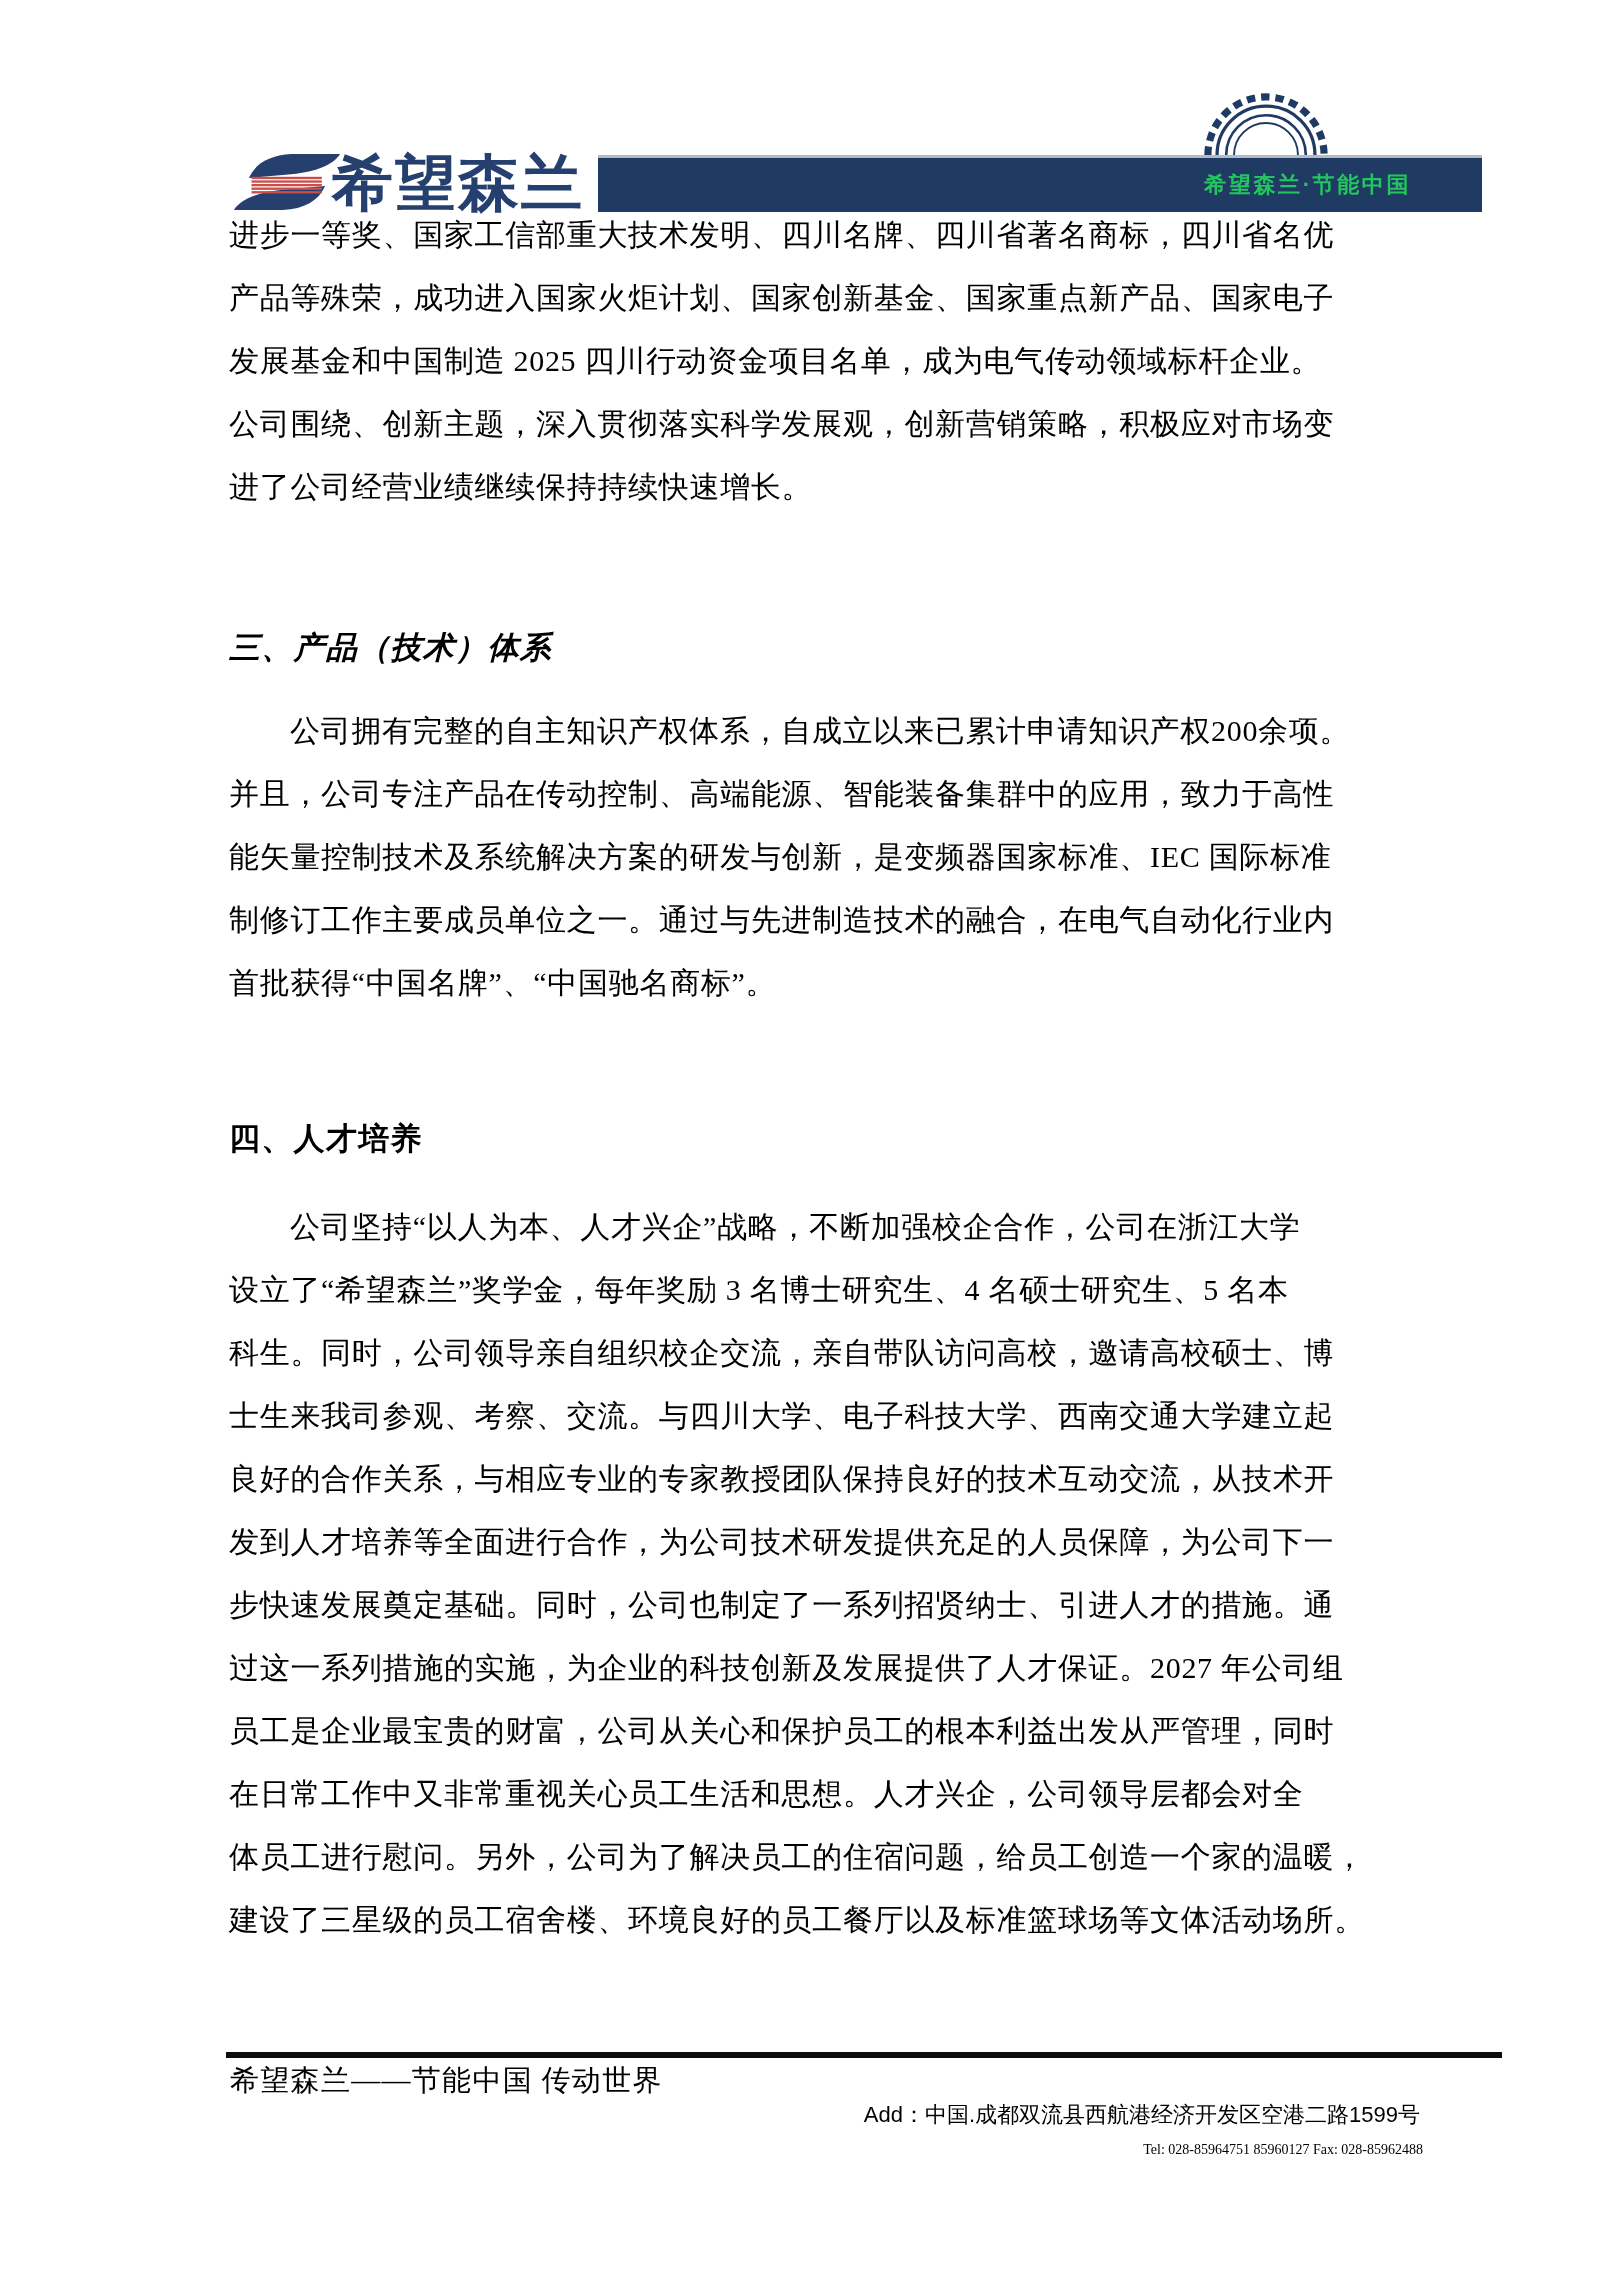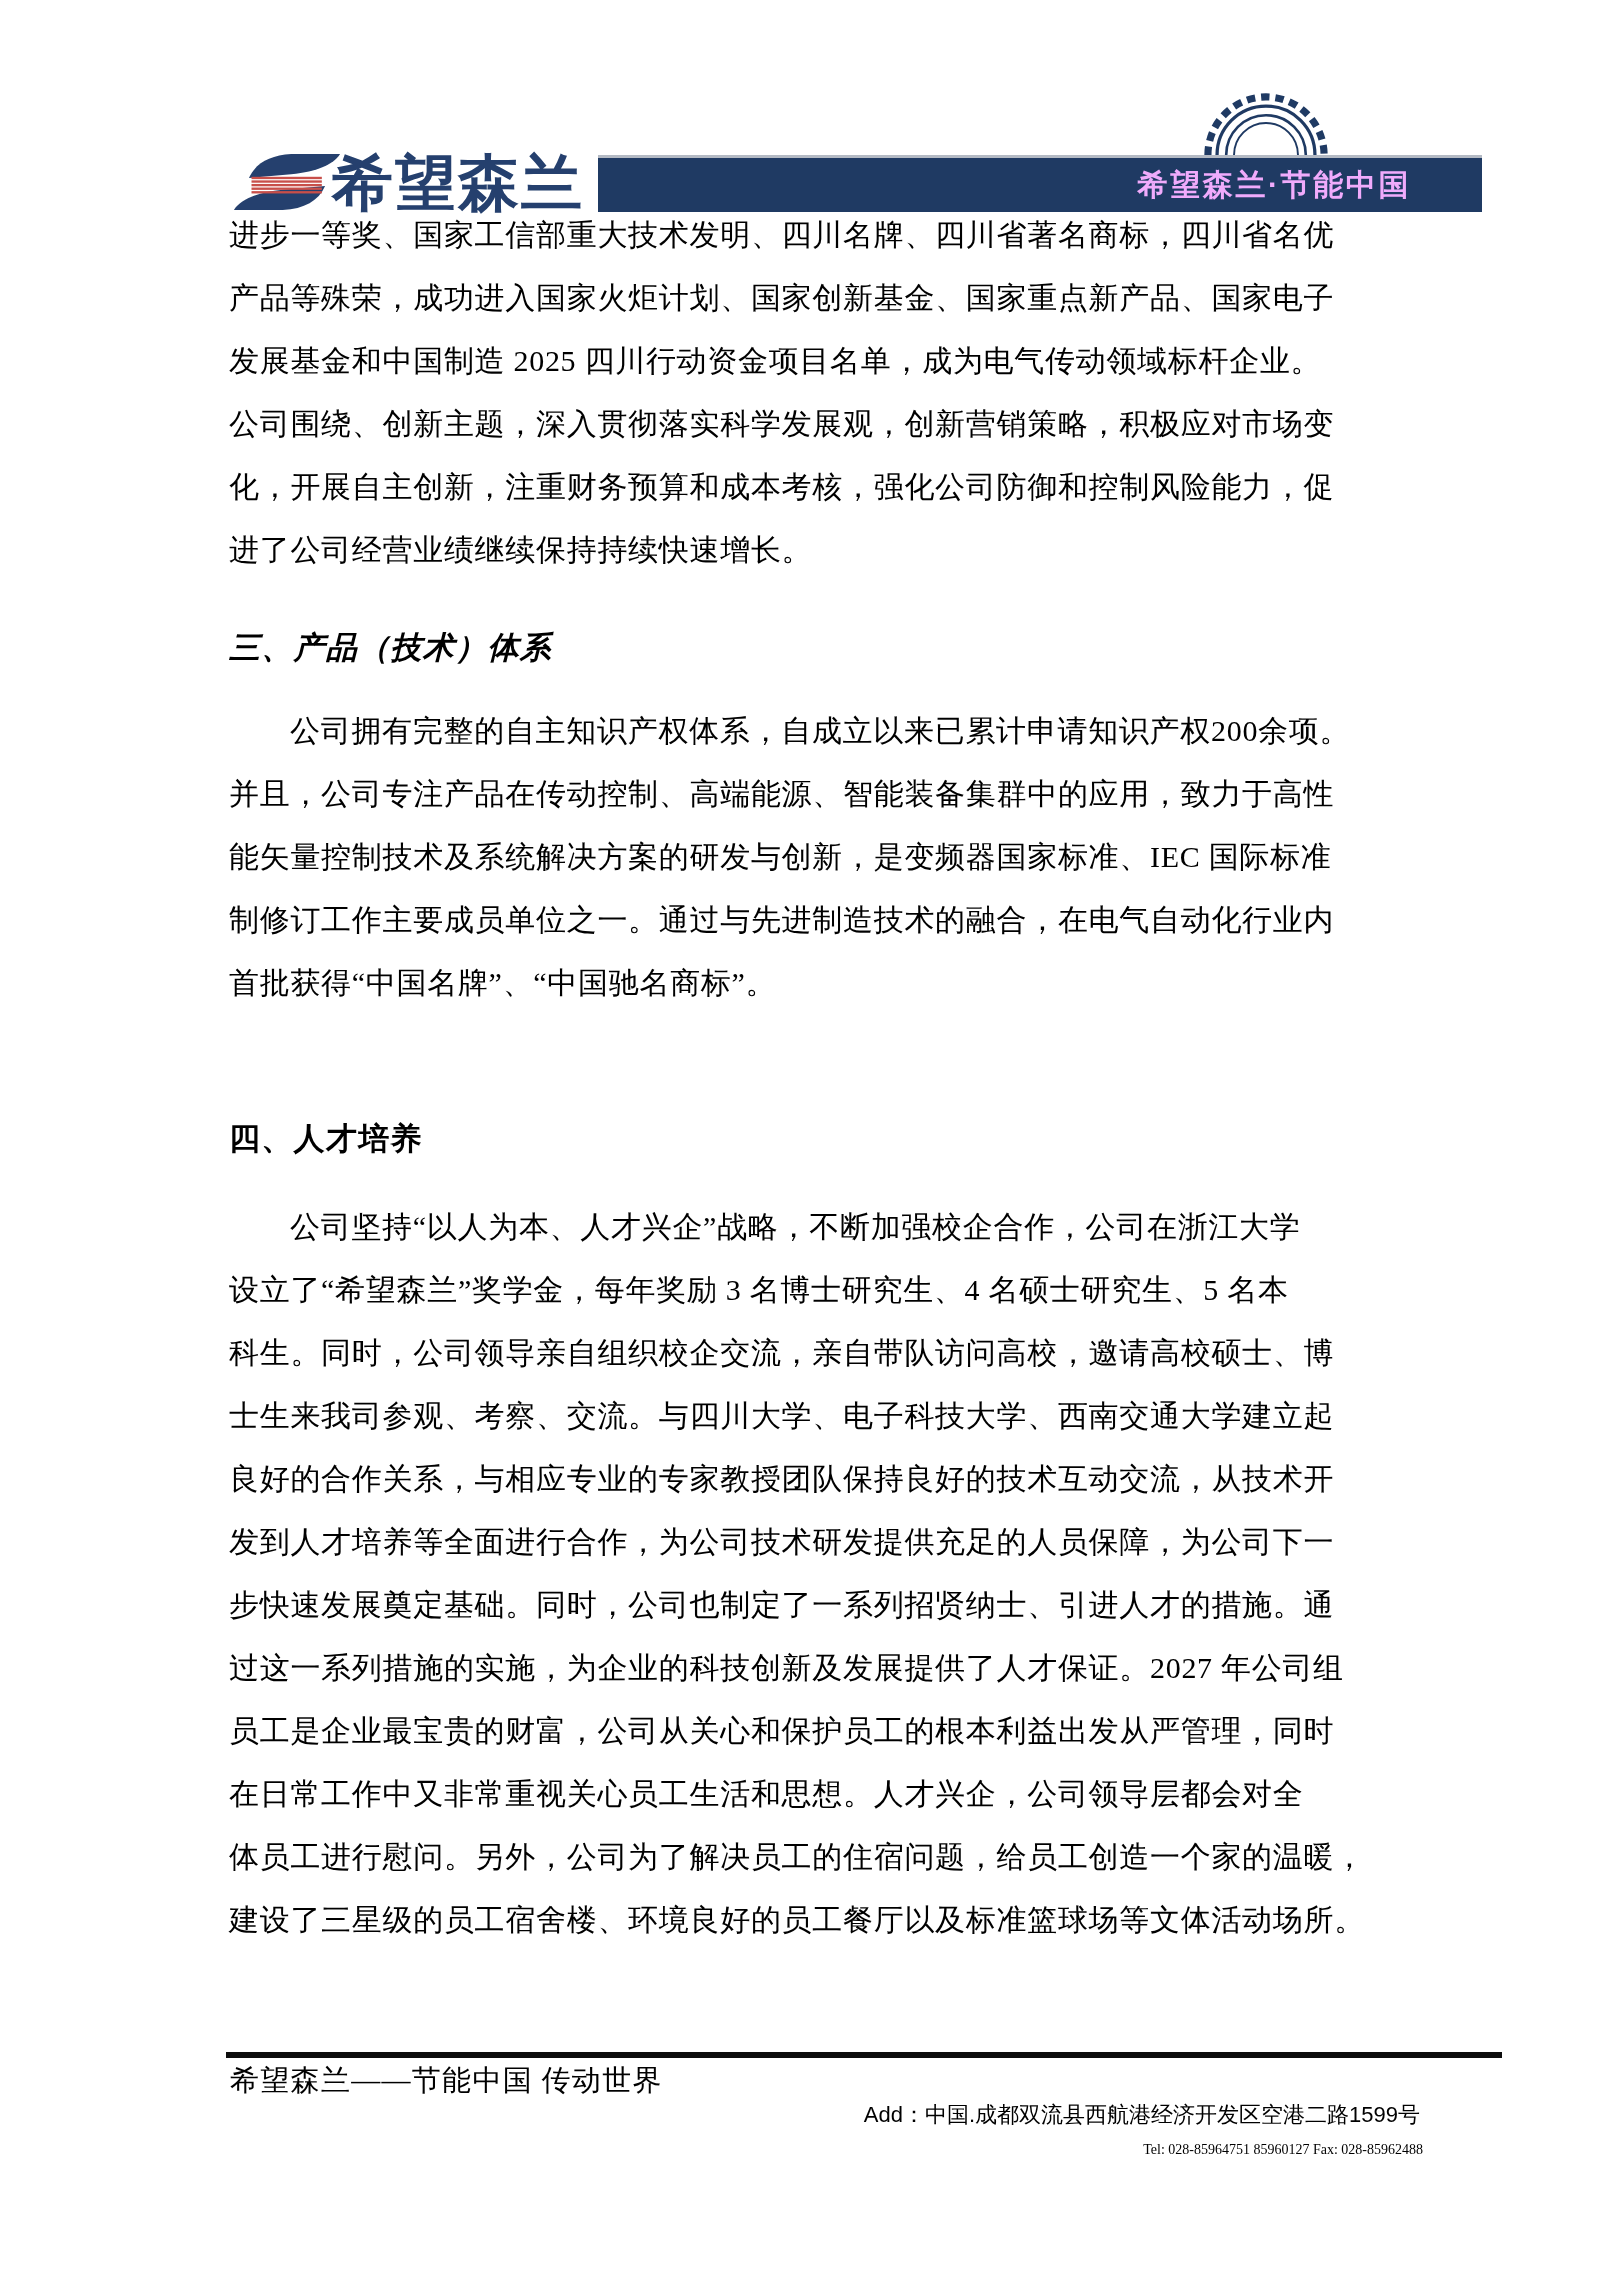--- a/index.html
+++ b/index.html
@@ -25,21 +25,21 @@
     white-space:nowrap;
   }
   .banner{
     position:absolute;left:598px;top:155px;width:813px;height:54px;
     background:var(--navy);border-top:3.3px solid var(--bar_top_edge);
     display:flex;align-items:center;justify-content:flex-end;padding-right:71px;
     box-sizing:content-box;
   }
   .banner-text{
     font-family:"Liberation Sans","DejaVu Sans",sans-serif;
-    font-size:30px;font-weight:bold;color:#f0abfc;letter-spacing:2.6px;white-space:nowrap;
+    font-size:22px;font-weight:bold;color:#22c55e;letter-spacing:2.6px;white-space:nowrap;
   }
   .gear{position:absolute;left:1204px;top:93px;width:124px;height:62px;}
 
   
   .para{
     position:absolute;left:229px;width:1171px;
     font-size:30px;line-height:63px;letter-spacing:0.7px;
   }
   .tline{white-space:nowrap;}
   .tline.indent{text-indent:61px;}
@@ -102,21 +102,20 @@
       <span class="banner-text">希望森兰·节能中国</span>
     </div>
   </div>
 
   <main>
     <div id="p1" class="para">
         <div class="tline">进步一等奖、国家工信部重大技术发明、四川名牌、四川省著名商标，四川省名优</div>
         <div class="tline">产品等殊荣，成功进入国家火炬计划、国家创新基金、国家重点新产品、国家电子</div>
         <div class="tline">发展基金和中国制造 2025 四川行动资金项目名单，成为电气传动领域标杆企业。</div>
         <div class="tline">公司围绕、创新主题，深入贯彻落实科学发展观，创新营销策略，积极应对市场变</div>
-        <div class="tline">化，开展自主创新，注重财务预算和成本考核，强化公司防御和控制风险能力，促</div>
         <div class="tline">进了公司经营业绩继续保持持续快速增长。</div>
       </div>
 
     <h2 id="sec-products" class="sec-heading">三、产品（技术）体系</h2>
 
     <div id="p2" class="para">
         <div class="tline indent">公司拥有完整的自主知识产权体系，自成立以来已累计申请知识产权200余项。</div>
         <div class="tline">并且，公司专注产品在传动控制、高端能源、智能装备集群中的应用，致力于高性</div>
         <div class="tline">能矢量控制技术及系统解决方案的研发与创新，是变频器国家标准、IEC 国际标准</div>
         <div class="tline">制修订工作主要成员单位之一。通过与先进制造技术的融合，在电气自动化行业内</div>

